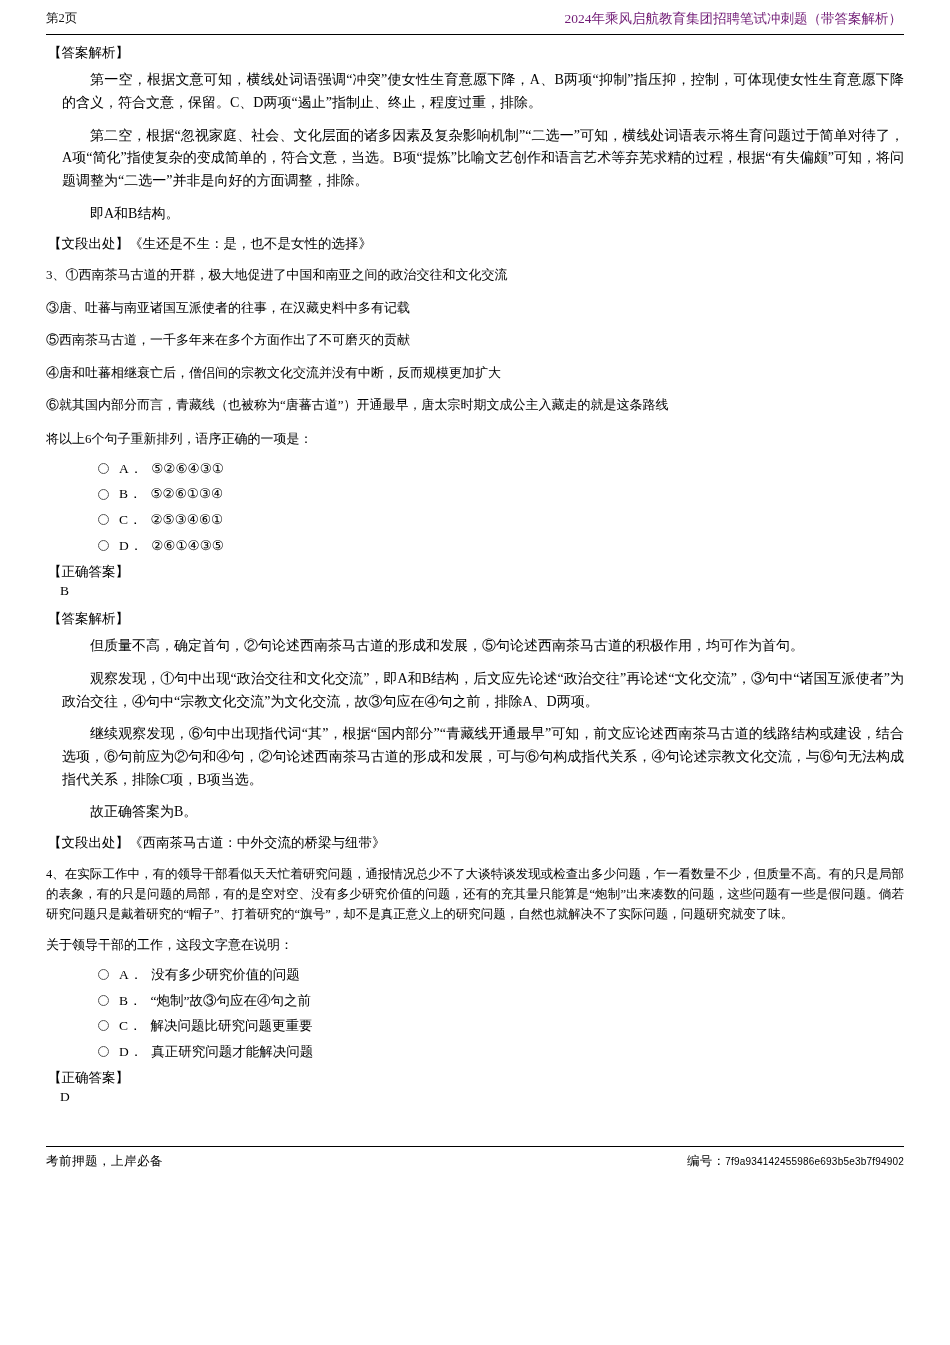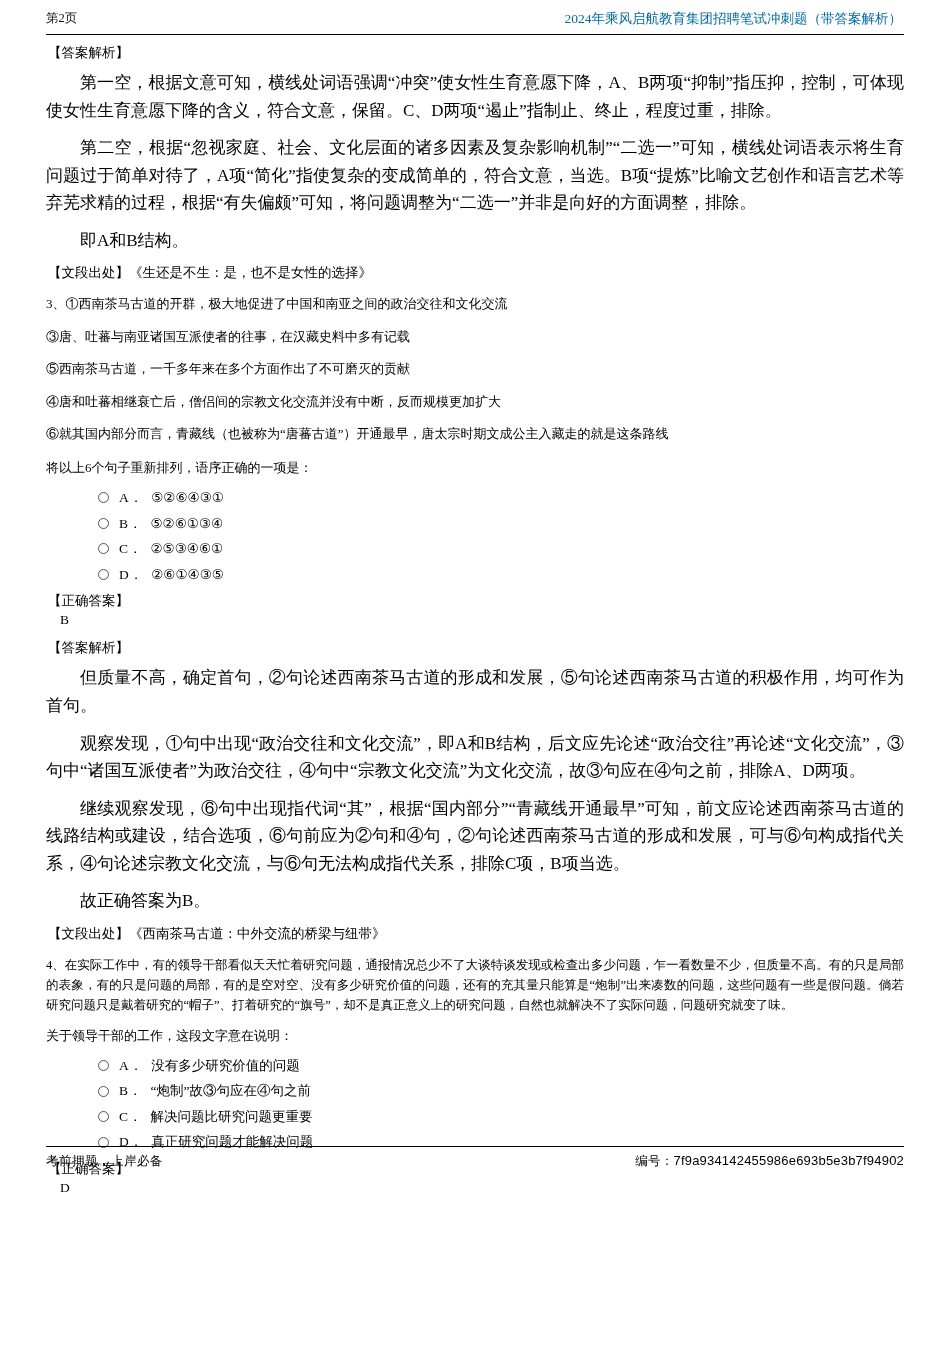--- a/index.html
+++ b/index.html
@@ -32,38 +32,38 @@
     position: relative;
   }
   .header .page-num {
     font-size: 12.5px;
     color: #111;
     white-space: nowrap;
     padding-left: 0px;
   }
   .header .doc-title {
     font-size: 13.5px;
-    color: #0369a1;
+    color: #701a75;
     white-space: nowrap;
     padding-right: 2px;
   }
   .header-rule {
     border-bottom: 1px solid #000;
     margin: 2px 0 8px 0;
   }
   
   .sec-label {
     font-size: 13.5px;
     margin: 6px 0 6px 2px;
     line-height: 1.5;
   }
   p.para {
-    font-size: 17px;
+    font-size: 14px;
     line-height: 1.62;
-    margin: 0 0 10px 0;
+    margin: 0 0 10px 16px;
     text-align: justify;
     text-justify: inter-ideograph;
     text-indent: 2em;
   }
   .q-line {
     font-size: 13px;
     line-height: 1.5;
     margin: 0 0 13px 0;
     text-indent: 0;
   }
@@ -139,21 +139,21 @@
   }
   .footer .left {
     letter-spacing: 0.5px;
   }
   .footer .right {
     font-family: "Liberation Serif", serif;
     letter-spacing: 0.2px;
   }
   .footer .code {
     font-family: "Liberation Sans", sans-serif;
-    font-size: 13px;
+    font-size: 10px;
   }
 </style>
 </head>
 <body>
 
 <div class="page">
 
   <div class="header">
     <div class="page-num">第2页</div>
     <div class="doc-title">2024年乘风启航教育集团招聘笔试冲刺题（带答案解析）</div>

